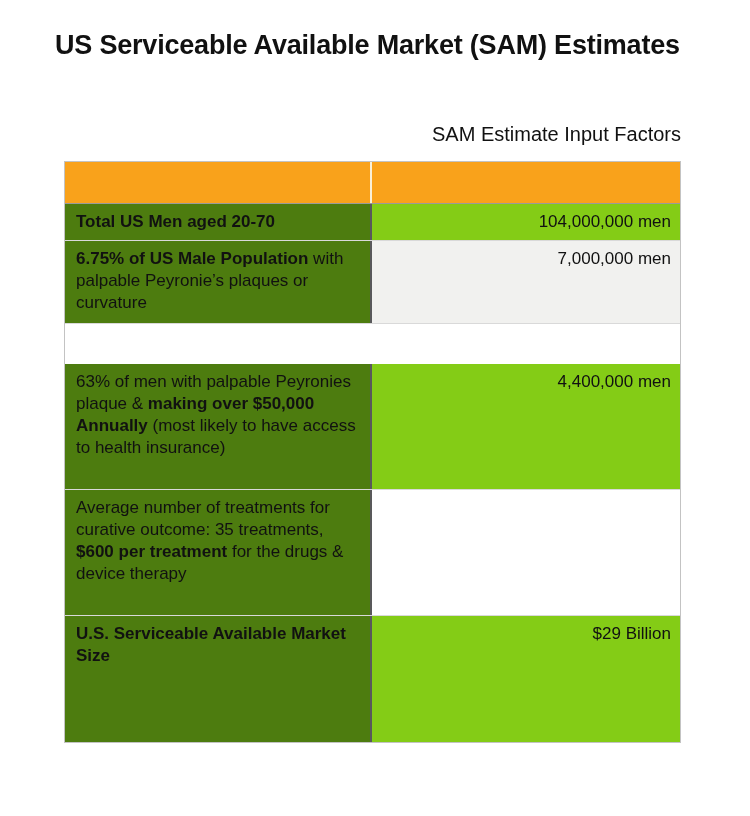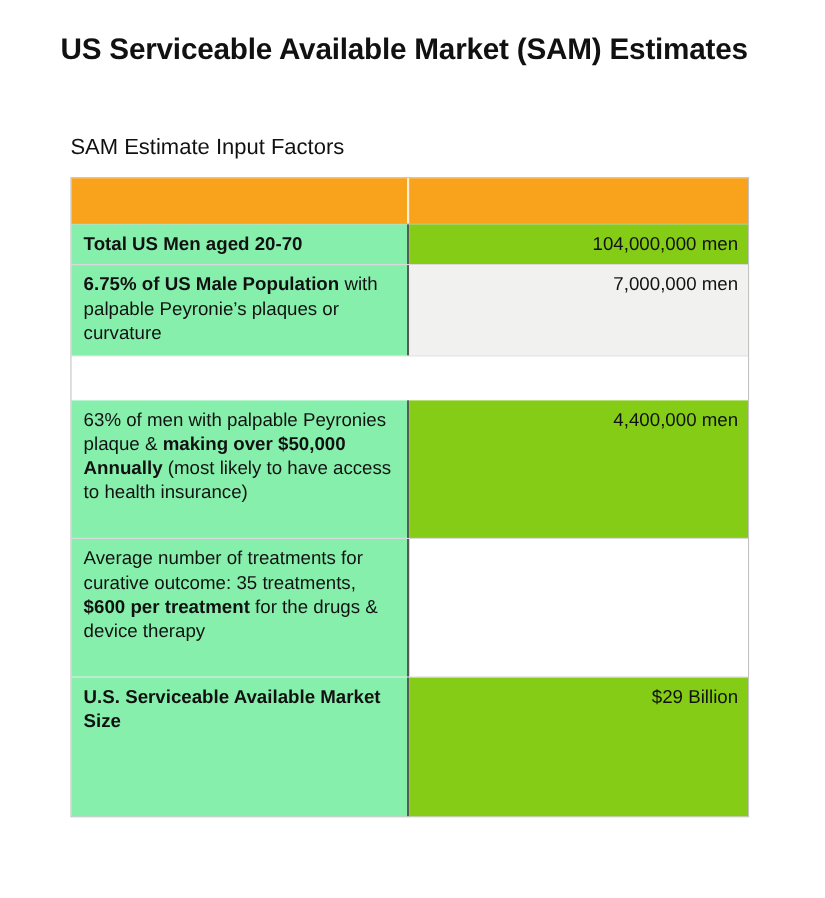--- a/index.html
+++ b/index.html
@@ -27,21 +27,21 @@
     left: 55px; top: 30px;
     font-size: 27px;
     font-weight: bold;
     letter-spacing: -0.2px;
     white-space: nowrap;
   }
   .table-caption {
     position: absolute;
     left: 64px; top: 123px;
     width: 617px;
-    text-align: left;
+    text-align: right;
     font-size: 20px;
   }
 
   .sam-table {
     position: absolute;
     left: 64px; top: 161px;
     width: 617px;
     border: 1px solid var(--outer_border);
     background: #ffffff;
   }
@@ -62,21 +62,21 @@
   .trow:last-child { border-bottom: none; }
 
   .cell {
     font-size: 17px;
     line-height: 22px;
     padding: 7px 10px 0 11px;
   }
   .cell-label {
     width: 307px;
     border-right: 2px solid var(--divider_dark);
-    background: #86efac;
+    background: #4d7c0f;
   }
   .cell-value {
     flex: 1;
     text-align: right;
     padding: 7px 9px 0 10px;
     background: #84cc16;
   }
   
   .tbody .trow:nth-child(even) .cell-value { background: var(--row_alt_gray); }
 

